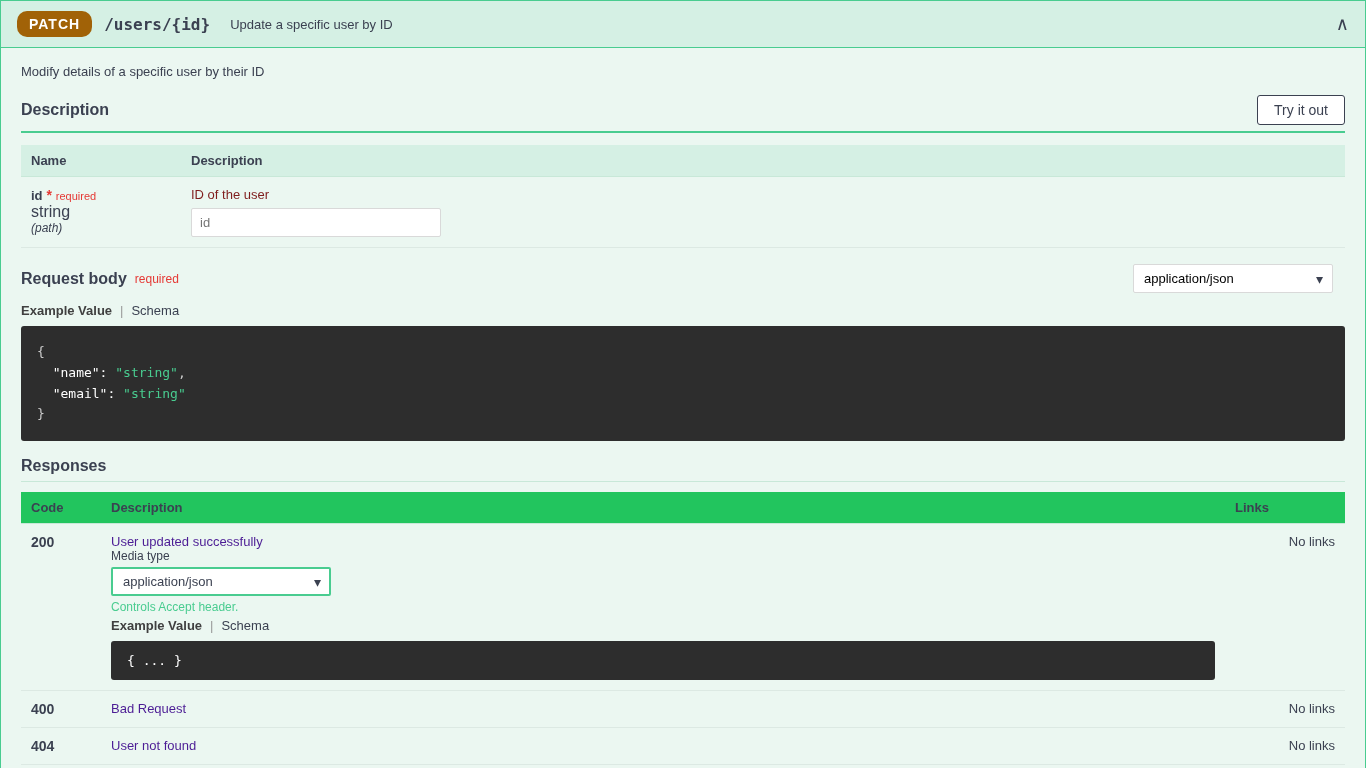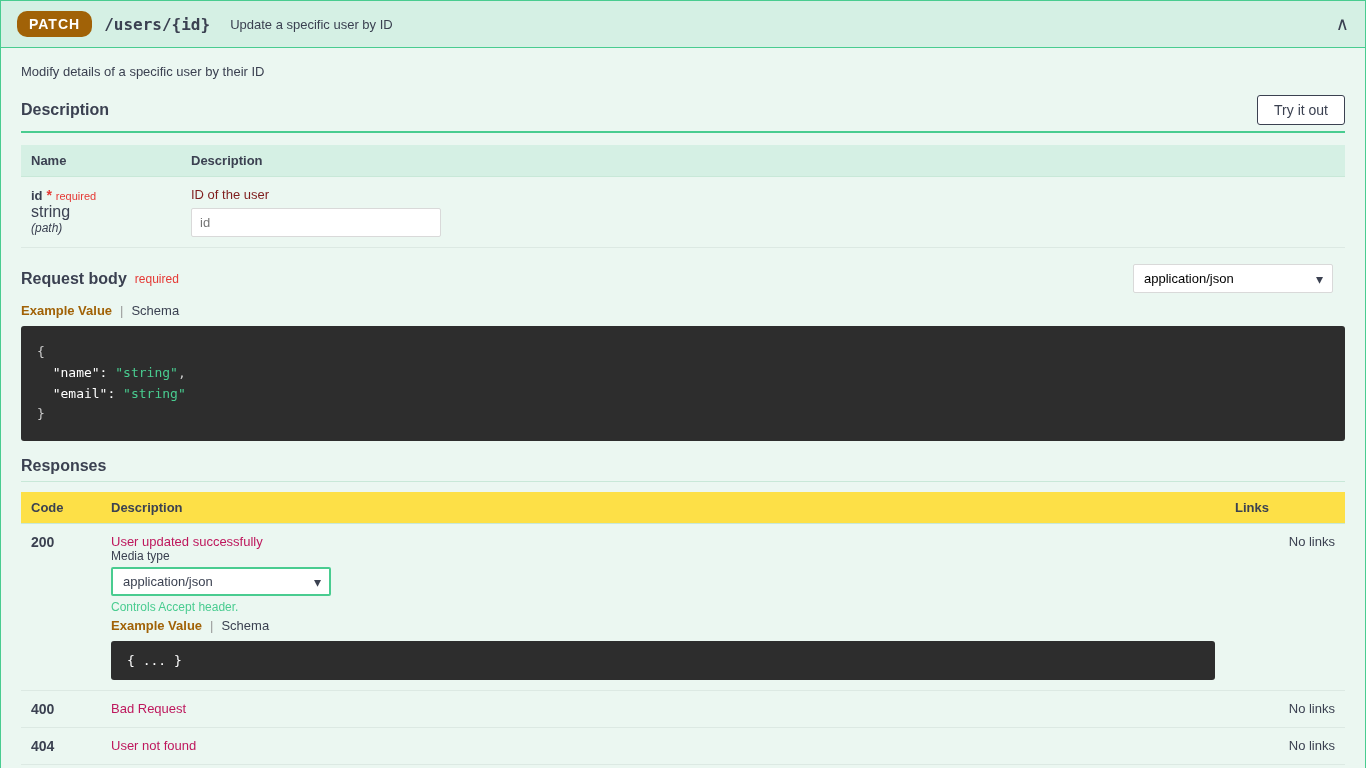--- a/index.html
+++ b/index.html
@@ -195,21 +195,21 @@
     
     .example-schema-tabs {
       display: flex;
       align-items: center;
       gap: 0;
       margin-bottom: 8px;
       font-size: 13px;
     }
     .example-tab {
       cursor: pointer;
-      color: #a16207;
+      color: #404040;
       font-weight: bold;
     }
     .schema-tab {
       cursor: pointer;
       color: #3b4151;
       font-weight: normal;
     }
     .tab-divider {
       margin: 0 8px;
       color: #999;
@@ -243,37 +243,37 @@
     .responses-table {
       width: 100%;
       border-collapse: collapse;
     }
     .responses-table th {
       text-align: left;
       padding: 8px 10px;
       font-size: 13px;
       font-weight: bold;
       color: #3b4151;
-      background: #fde047;
+      background: #22c55e;
       border-bottom: 1px solid #c8e8d8;
     }
     .responses-table td {
       padding: 10px 10px;
       vertical-align: top;
       border-bottom: 1px solid #dce9e3;
     }
     .response-code {
       font-size: 14px;
       font-weight: bold;
       color: #3b4151;
       width: 80px;
     }
     .response-desc-text {
       font-size: 13px;
-      color: #be185d;
+      color: #4c1d95;
     }
     .response-links {
       font-size: 13px;
       color: #3b4151;
       text-align: right;
       white-space: nowrap;
     }
     .media-type-label {
       font-size: 12px;
       color: #3b4151;

